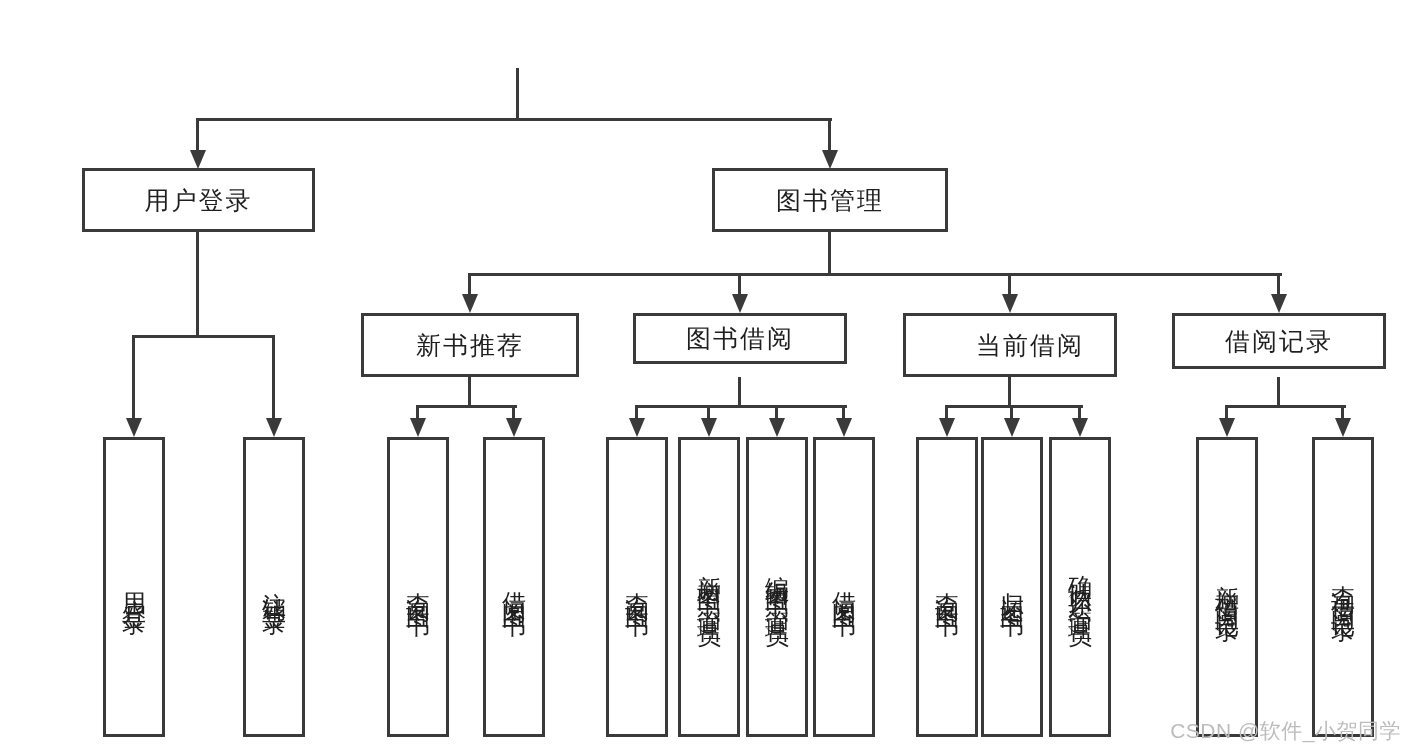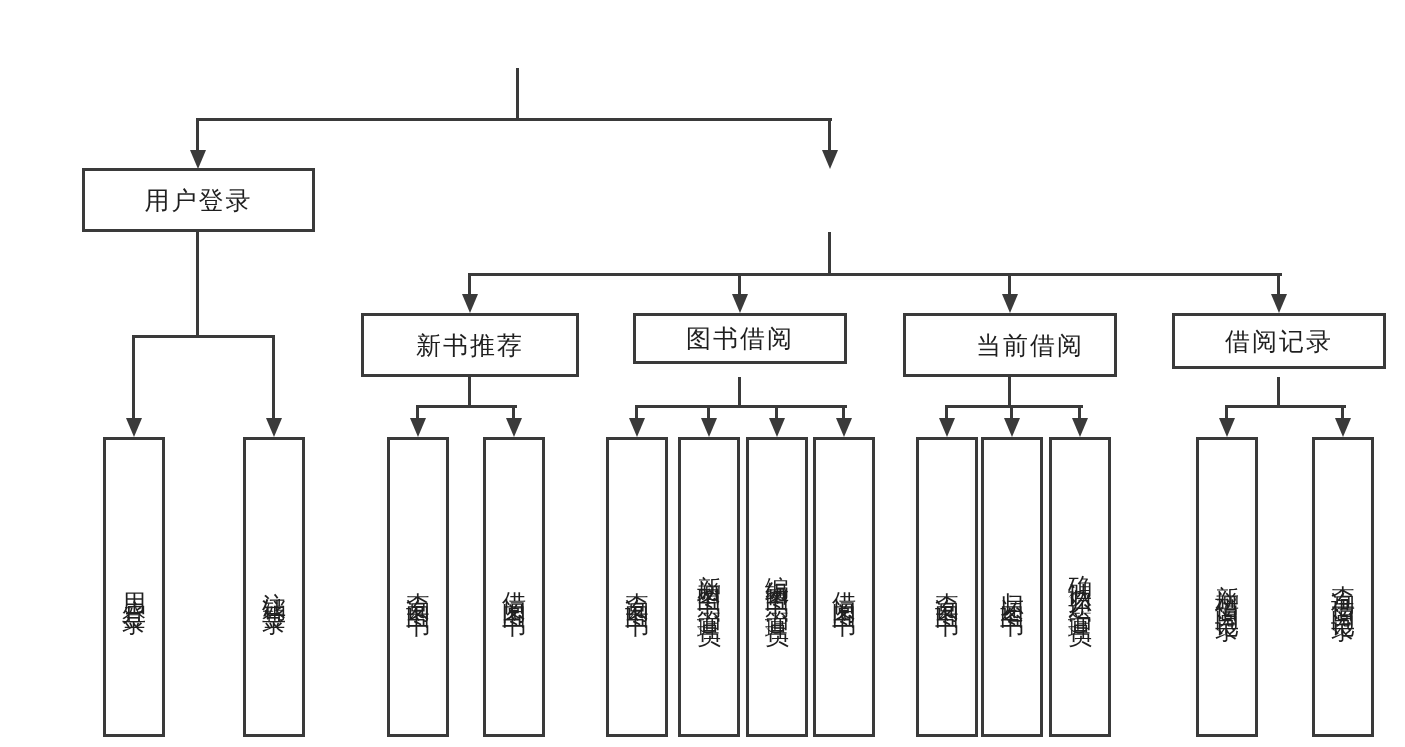--- a/index.html
+++ b/index.html
@@ -75,20 +75,23 @@
 
   <div class="vl" style="left:516px; top:68px; height:52px;"></div>
   <div class="hl" style="left:196px; top:118px; width:636px;"></div>
   <div class="vl" style="left:196px; top:118px; height:34px;"></div>
   <div class="arr" style="left:190px; top:150px;"></div>
   <div class="vl" style="left:828px; top:118px; height:34px;"></div>
   <div class="arr" style="left:822px; top:150px;"></div>
 
   <div class="node" style="left:82px; top:168px; width:233px; height:64px;">
     <span>用户登录</span>
+  </div>
+  <div class="node" style="left:712px; top:168px; width:236px; height:64px;">
+    <span>图书管理</span>
   </div>
 
   <div class="vl" style="left:196px; top:232px; height:106px;"></div>
   <div class="hl" style="left:132px; top:335px; width:143px;"></div>
   <div class="vl" style="left:132px; top:335px; height:86px;"></div>
   <div class="arr" style="left:126px; top:418px;"></div>
   <div class="vl" style="left:272px; top:335px; height:86px;"></div>
   <div class="arr" style="left:266px; top:418px;"></div>
 
   <div class="vl" style="left:828px; top:232px; height:44px;"></div>
@@ -185,14 +188,15 @@
     <span class="vtext">确认归还（管理员）</span>
   </div>
 
   <div class="leaf" style="left:1196px;">
     <span class="vtext">新增借阅记录</span>
   </div>
   <div class="leaf" style="left:1312px;">
     <span class="vtext">查询借阅记录</span>
   </div>
 
+  <div class="watermark">CSDN @软件_小贺同学</div>
 
 </div>
 
 </body></html>

